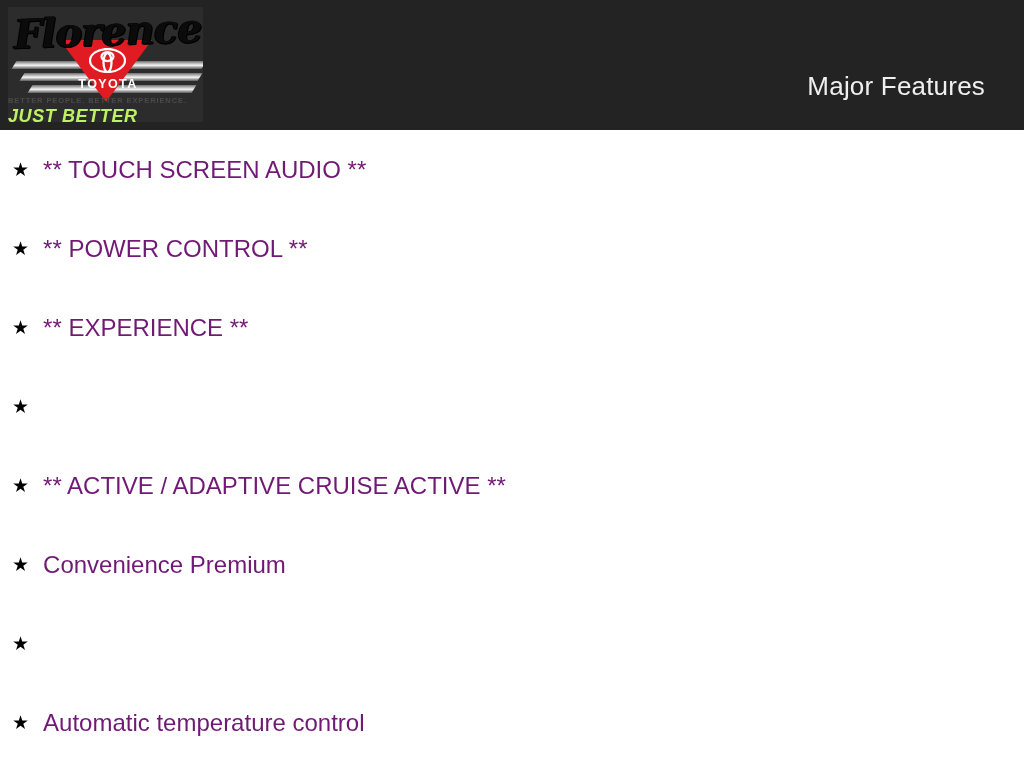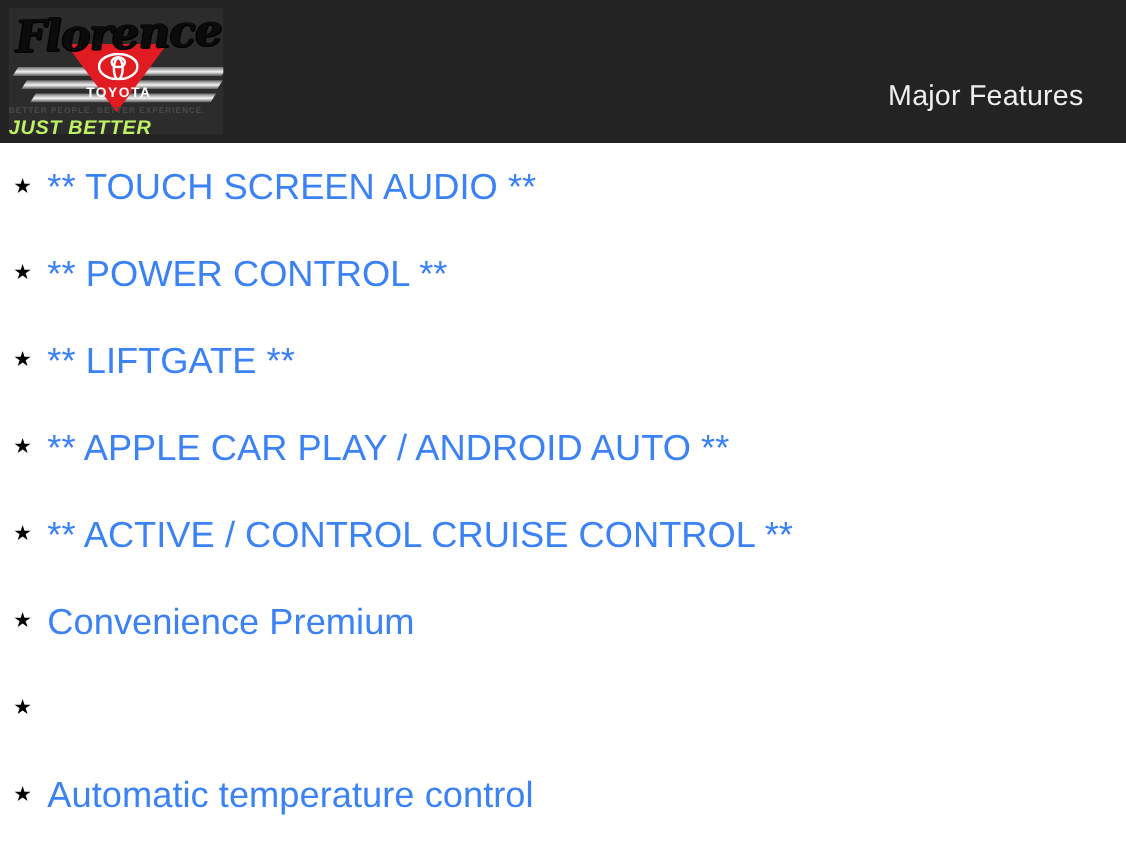--- a/index.html
+++ b/index.html
@@ -164,23 +164,23 @@
     padding-left: 12px;
   }
   .feature-star {
     flex: 0 0 auto;
     font-size: 19px;
     line-height: 1;
     color: #000000;
     margin-right: 14px;
   }
   .feature-label {
-    font-size: 33px;
+    font-size: 24px;
     line-height: 30px;
-    color: #3b82f6;
+    color: #701a75;
     white-space: nowrap;
   }
 </style>
 </head>
 <body>
 
 <div class="page">
 
   <div class="header-bar">
 
@@ -222,31 +222,30 @@
       <span class="feature-label">** TOUCH SCREEN AUDIO **</span>
     </div>
 
     <div class="feature-item">
       <span class="feature-star">★</span>
       <span class="feature-label">** POWER CONTROL **</span>
     </div>
 
     <div class="feature-item">
       <span class="feature-star">★</span>
-      <span class="feature-label">** LIFTGATE **</span>
-    </div>
-
-    <div class="feature-item">
-      <span class="feature-star">★</span>
-      <span class="feature-label">** APPLE CAR PLAY / ANDROID AUTO **</span>
-    </div>
-
-    <div class="feature-item">
-      <span class="feature-star">★</span>
-      <span class="feature-label">** ACTIVE / CONTROL CRUISE CONTROL **</span>
+      <span class="feature-label">** EXPERIENCE **</span>
+    </div>
+
+    <div class="feature-item">
+      <span class="feature-star">★</span>
+    </div>
+
+    <div class="feature-item">
+      <span class="feature-star">★</span>
+      <span class="feature-label">** ACTIVE / ADAPTIVE CRUISE ACTIVE **</span>
     </div>
 
     <div class="feature-item">
       <span class="feature-star">★</span>
       <span class="feature-label">Convenience Premium</span>
     </div>
 
     <div class="feature-item">
       <span class="feature-star">★</span>
     </div>

